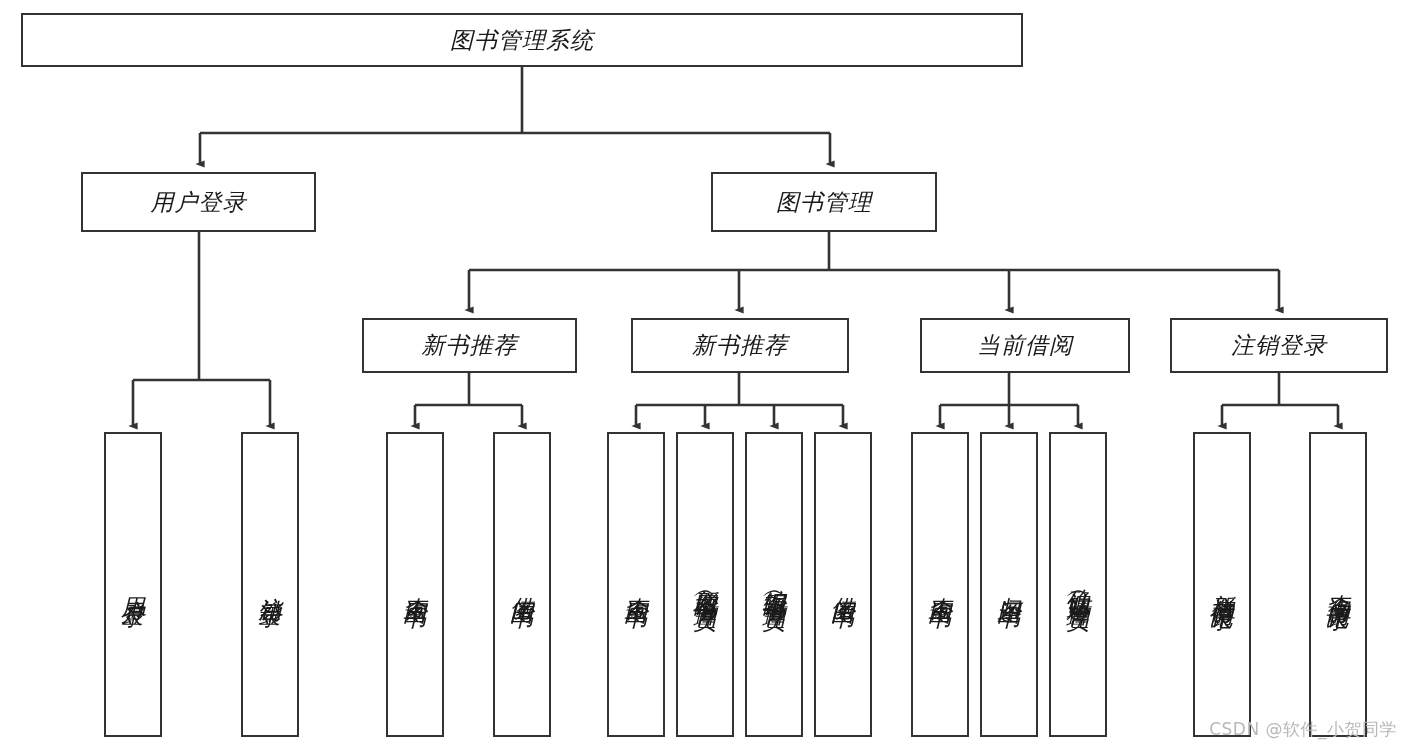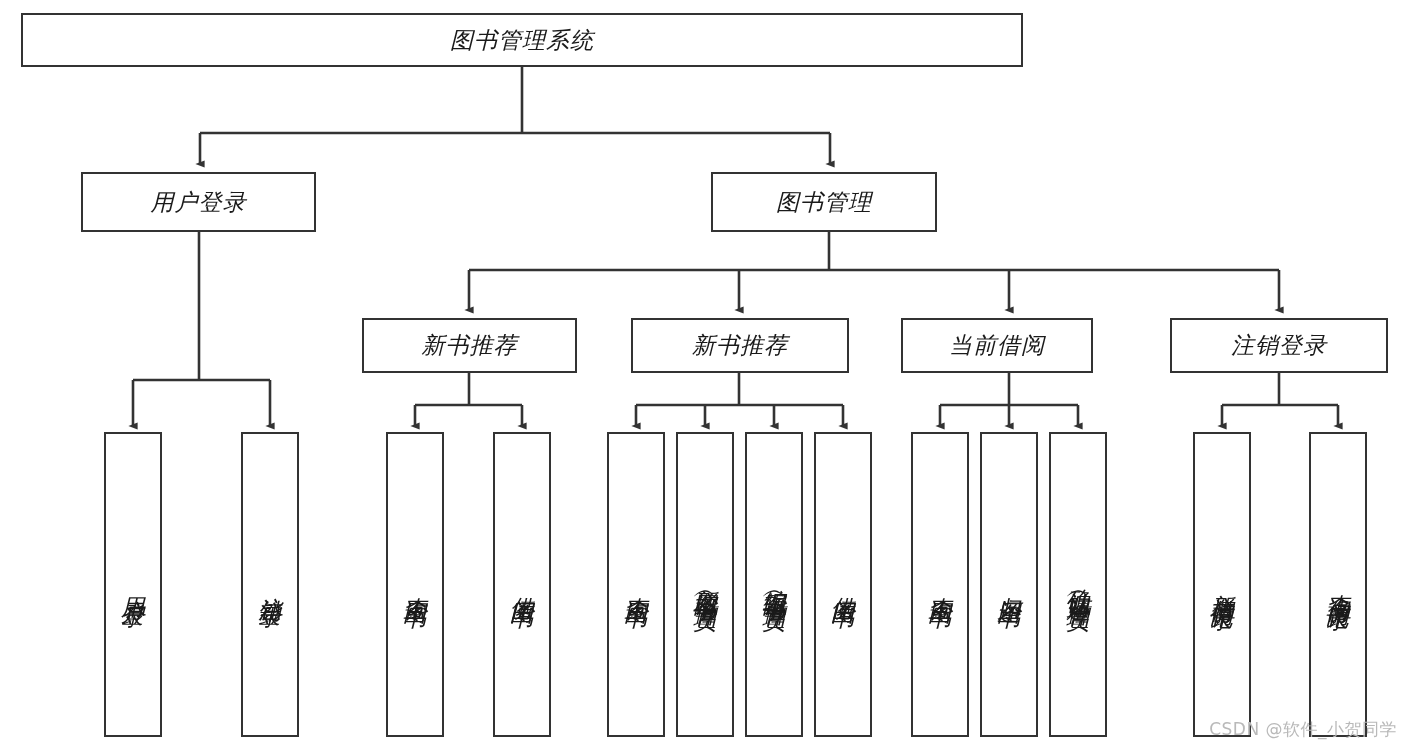--- a/index.html
+++ b/index.html
@@ -142,21 +142,21 @@
   </div>
 
   <div class="node h" style="left:362px; top:318px; width:215px; height:55px;">
     <span class="label">新书推荐</span>
   </div>
 
   <div class="node h" style="left:631px; top:318px; width:218px; height:55px;">
     <span class="label">新书推荐</span>
   </div>
 
-  <div class="node h" style="left:901px; top:318px; width:192px; height:55px;">
+  <div class="node h" style="left:920px; top:318px; width:210px; height:55px;">
     <span class="label">当前借阅</span>
   </div>
 
   <div class="node h" style="left:1170px; top:318px; width:218px; height:55px;">
     <span class="label">注销登录</span>
   </div>
 
   <div class="node v" style="left:104px; top:432px; width:58px; height:305px;">
     <span class="label">用户登录</span>
   </div>

